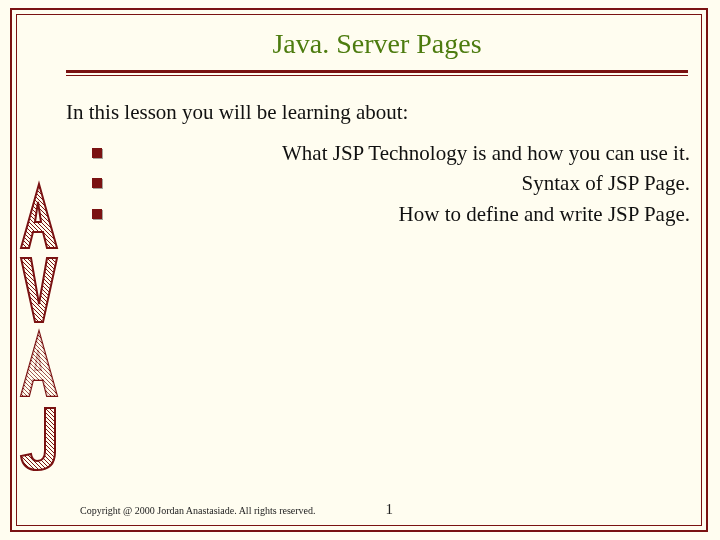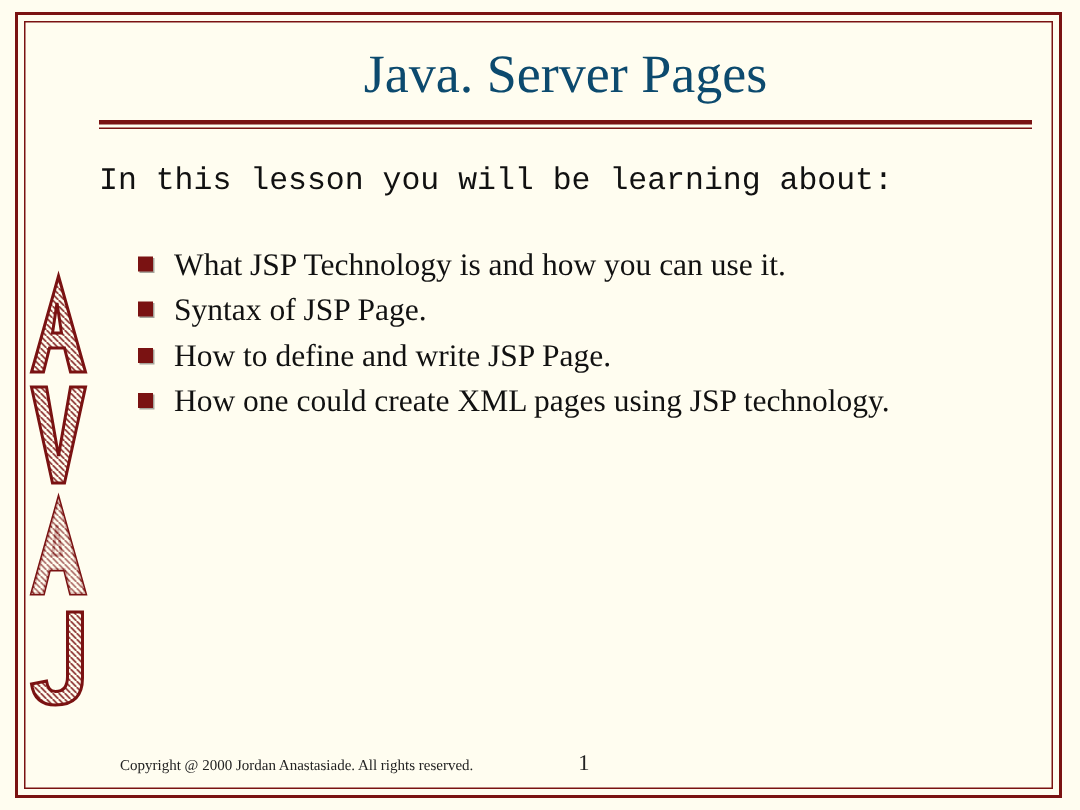--- a/index.html
+++ b/index.html
@@ -31,48 +31,49 @@
     justify-content: flex-start;
     gap: 2px;
     padding-bottom: 4px;
   }
   .side-art svg { display: block; }
   .content {
     position: absolute;
     top: 20px; left: 64px; right: 30px; bottom: 20px;
   }
   .title {
-    font-size: 36px;
+    font-size: 28px;
     font-weight: 400;
     text-align: center;
-    color: #0c4a6e;
+    color: #4d7c0f;
     margin-top: 8px;
     margin-bottom: 10px;
     font-family: "Times New Roman", Times, serif;
   }
   .hr1 {
     height: 3px;
     background: #7a1212;
     margin: 0 2px 2px 2px;
   }
   .hr2 {
     height: 1px;
     background: #7a1212;
     margin: 0 2px 24px 2px;
   }
   .intro {
-    font-family: Liberation Mono, monospace;
+    font-family: Liberation Serif, serif;
     font-size: 21px;
     color: #111;
     margin-left: 2px;
-    margin-bottom: 28px;
+    margin-bottom: 13px;
   }
   ul.bullets {
     list-style: none;
     margin-left: 28px;
+    text-align: right;
   }
   ul.bullets li {
     position: relative;
     padding-left: 24px;
     font-size: 21px;
     line-height: 1.45;
     color: #111;
     font-family: "Times New Roman", Times, serif;
   }
   ul.bullets li::before {
@@ -142,20 +143,19 @@
   <h1 class="title">Java. Server Pages</h1>
   <div class="hr1"></div>
   <div class="hr2"></div>
 
   <p class="intro">In this lesson you will be learning about:</p>
 
   <ul class="bullets">
     <li>What JSP Technology is and how you can use it.</li>
     <li>Syntax of JSP Page.</li>
     <li>How to define and write JSP Page.</li>
-    <li>How one could create XML pages using JSP technology.</li>
   </ul>
 </div>
 
 <div class="footer">
   <span class="copyright">Copyright @ 2000 Jordan Anastasiade. All rights reserved.</span>
   <span class="pagenum">1</span>
 </div>
 
 </body></html>

